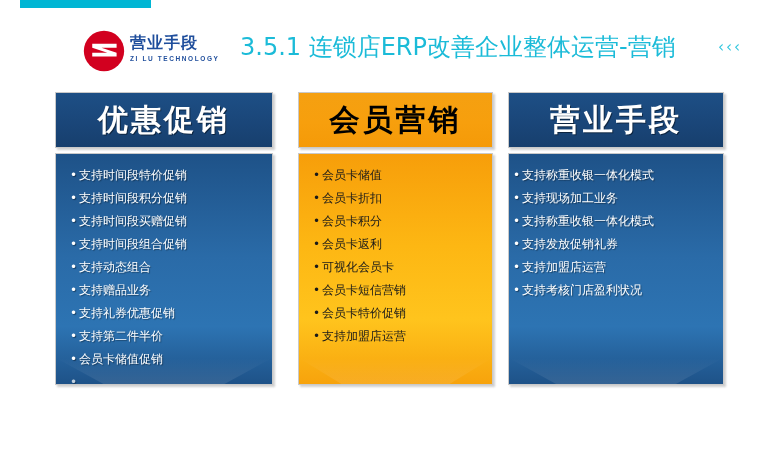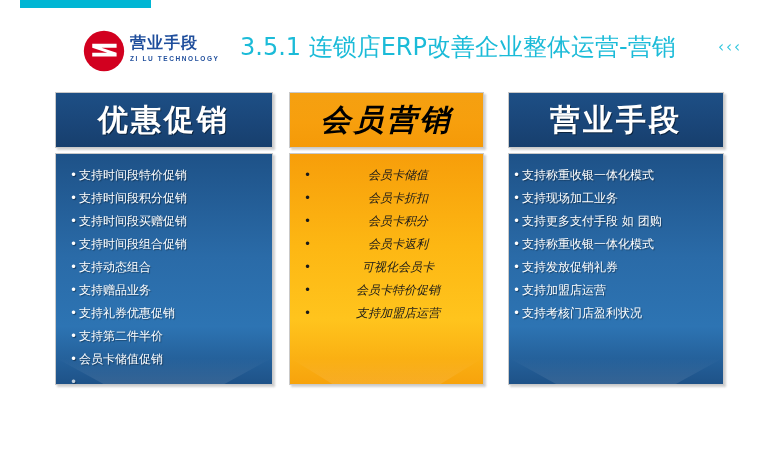--- a/index.html
+++ b/index.html
@@ -107,21 +107,21 @@
     width: 767px;
     height: 300px;
   }
 
   .col {
     position: absolute;
     top: 0;
     box-sizing: border-box;
   }
   .col-1 { left: 55px;  width: 218px; }
-  .col-2 { left: 289px; width: 195px; font-style: italic; }
+  .col-2 { left: 298px; width: 195px; }
   .col-3 { left: 508px; width: 216px; }
 
   .col-head {
     position: relative;
     height: 56px;
     box-sizing: border-box;
     border: 1px solid #c9c9c9;
     box-shadow: 2px 2px 2px rgba(120,120,120,0.35);
     display: flex;
     align-items: center;
@@ -208,21 +208,21 @@
     position: absolute;
     left: 0;
     top: 0;
     font-size: 12px;
   }
   .item.faded {
     opacity: 0.72;
     letter-spacing: 2px;
   }
   .col-3 .col-list { padding-left: 4px; }
-  .col-2 .col-list { padding-left: 14px; text-align: center; }
+  .col-2 .col-list { padding-left: 14px; }
 </style>
 </head>
 <body>
 
 <div class="top-accent"></div>
 
 <div class="slide-header">
 
   <div class="logo-wrap">
     <svg class="logo-mark" viewBox="0 0 100 100">
@@ -271,35 +271,35 @@
     <div class="col-head">
       <div class="col-head-title">会员营销</div>
     </div>
     <div class="col-body">
       <ul class="col-list">
         <li class="item">会员卡储值</li>
         <li class="item">会员卡折扣</li>
         <li class="item">会员卡积分</li>
         <li class="item">会员卡返利</li>
         <li class="item">可视化会员卡</li>
+        <li class="item">会员卡短信营销</li>
         <li class="item">会员卡特价促销</li>
         <li class="item">支持加盟店运营</li>
       </ul>
     </div>
   </div>
 
   <div class="col col-3 theme-blue">
     <div class="col-head">
       <div class="col-head-title">营业手段</div>
     </div>
     <div class="col-body">
       <ul class="col-list">
         <li class="item">支持称重收银一体化模式</li>
         <li class="item">支持现场加工业务</li>
-        <li class="item">支持更多支付手段 如 团购</li>
         <li class="item">支持称重收银一体化模式</li>
         <li class="item">支持发放促销礼券</li>
         <li class="item">支持加盟店运营</li>
         <li class="item">支持考核门店盈利状况</li>
       </ul>
     </div>
   </div>
 
 </div>
 

